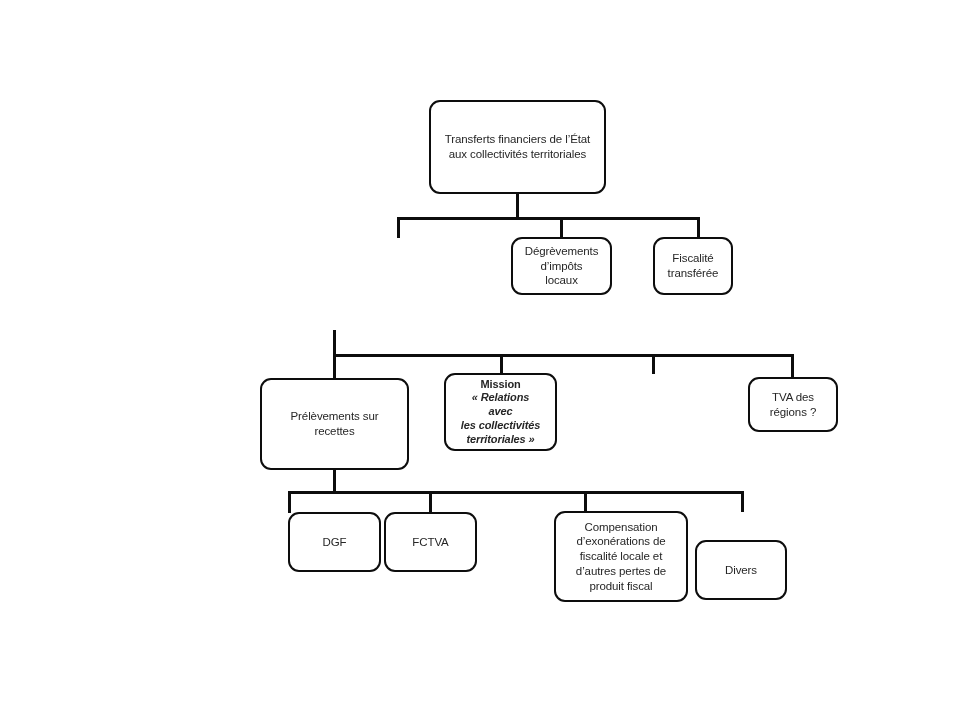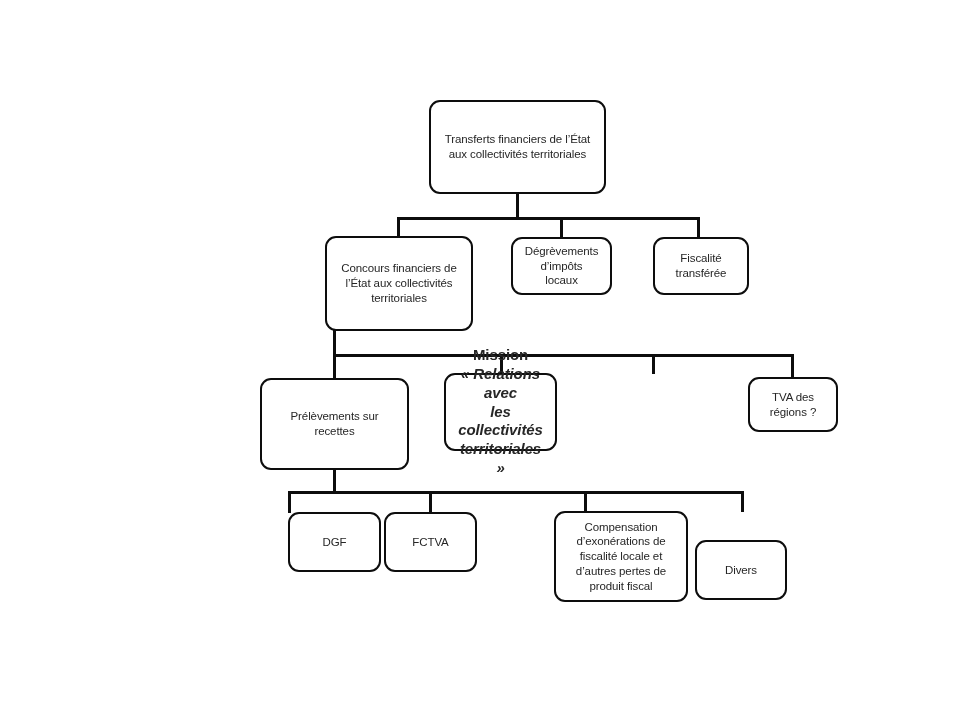--- a/index.html
+++ b/index.html
@@ -36,21 +36,21 @@
     width: 100%;
     padding: 0 13px;
     line-height: 1.28;
     font-size: 11.5px;
     color: #262626;
     letter-spacing: -0.1px;
   }
   .node.big .label { font-size: 11.5px; }
   .node.mission .label {
     font-weight: bold;
-    font-size: 15px;
+    font-size: 11px;
     line-height: 1.25;
   }
   .node.mission .label .quote {
     font-style: italic;
     font-weight: bold;
   }
   .connector {
     position: absolute;
     background: #0d0d0d;
     z-index: 1;
@@ -80,29 +80,26 @@
   <div class="connector h" style="left:288px; top:491px; width:456px;"></div>
   <div class="connector v" style="left:288px; top:491px; height:22px;"></div>
   <div class="connector v" style="left:429px; top:491px; height:22px;"></div>
   <div class="connector v" style="left:584px; top:491px; height:21px;"></div>
   <div class="connector v" style="left:741px; top:491px; height:21px;"></div>
 
   <div class="node big" style="left:429px; top:100px; width:177px; height:94px;">
     <span class="label"><span>Transferts financiers de l’État</span><br><span>aux collectivités territoriales</span></span>
   </div>
 
-  <div class="node big" style="left:325px; top:236px; width:148px; height:95px;">
-    <span class="label"><span>Concours financiers de</span><br><span>l’État aux collectivités</span><br><span>territoriales</span></span>
-  </div>
 
   <div class="node" style="left:511px; top:237px; width:101px; height:58px;">
     <span class="label"><span>Dégrèvements</span><br><span>d’impôts locaux</span></span>
   </div>
 
-  <div class="node" style="left:653px; top:237px; width:96px; height:58px;">
+  <div class="node" style="left:653px; top:237px; width:80px; height:58px;">
     <span class="label"><span>Fiscalité</span><br><span>transférée</span></span>
   </div>
 
   <div class="node big" style="left:260px; top:378px; width:149px; height:92px;">
     <span class="label"><span>Prélèvements sur</span><br><span>recettes</span></span>
   </div>
 
   <div class="node mission" style="left:444px; top:373px; width:113px; height:78px;">
     <span class="label"><span>Mission</span><br><span class="quote">« Relations  avec</span><br><span class="quote">les collectivités</span><br><span class="quote">territoriales »</span></span>
   </div>

